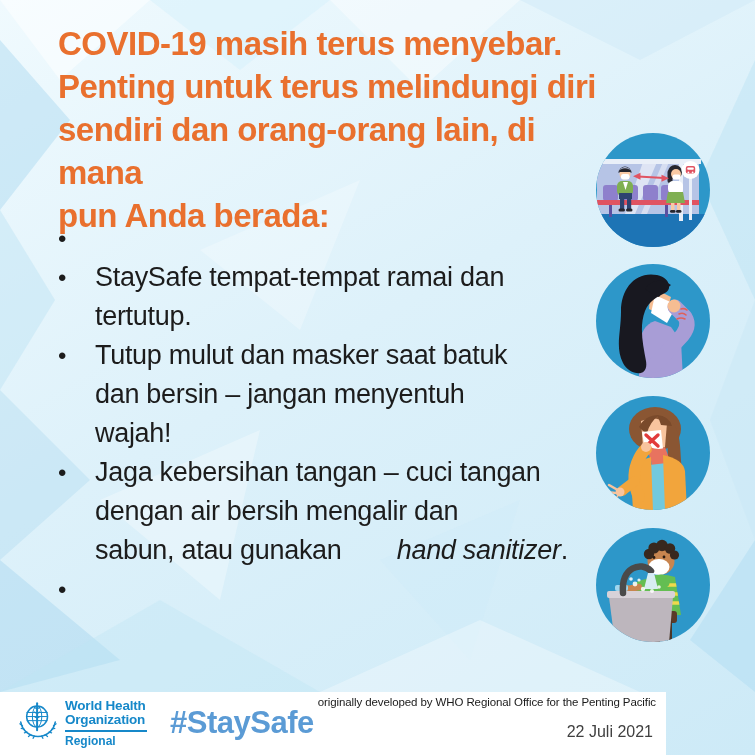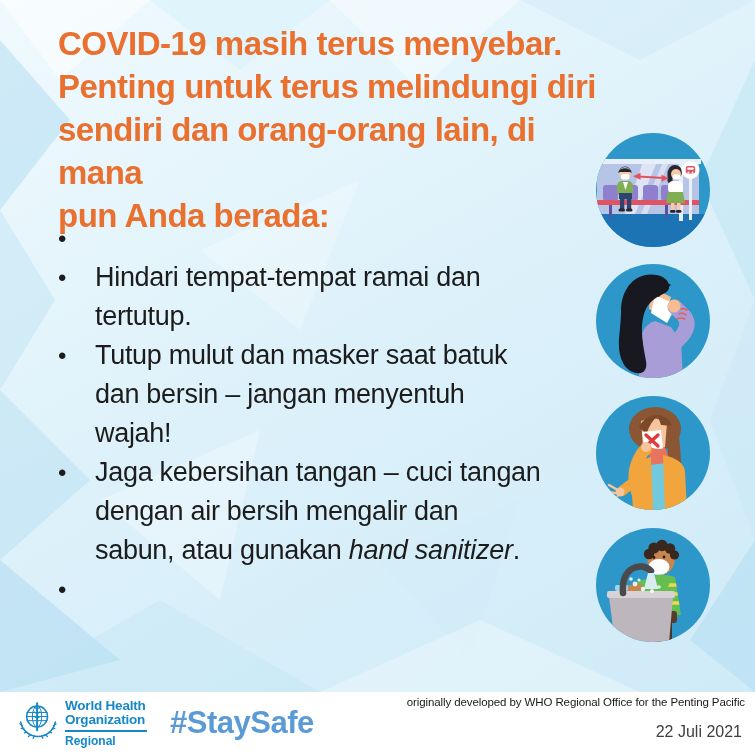--- a/index.html
+++ b/index.html
@@ -18,27 +18,27 @@
   }
 
   .advice-list{
     position:absolute;left:58px;top:219px;width:560px;
     font-size:27px;line-height:39px;letter-spacing:-0.3px;
     color:var(--body-text,#1c1c1c);
   }
   .bullet-row{display:flex;align-items:flex-start;}
   .bullet-marker{flex:0 0 37px;width:37px;font-size:24px;}
   .bullet-text{white-space:pre-line;}
-  .bullet-text em{font-style:italic;}
+  .bullet-text em{font-style:italic;margin-left:48px;}
 
   .circle-card{position:absolute;left:595px;width:116px;height:116px;}
   .circle-1{top:132px;} .circle-2{top:263px;} .circle-3{top:395px;} .circle-4{top:527px;}
 
   .footer{
-    position:absolute;left:0;bottom:0;width:755px;height:63px;
+    position:absolute;left:0;bottom:0;width:666px;height:63px;
     background:var(--footer-background,#ffffff);
   }
   .who-logo{position:absolute;left:18px;top:7px;display:flex;align-items:flex-start;}
   .who-emblem{width:40px;height:46px;}
   .who-line{stroke:var(--who-blue,#1688c9);fill:none;stroke-linecap:round;}
   .who-text{margin-left:7px;color:var(--who-blue,#1688c9);}
   .who-org{font-weight:700;font-size:13.5px;line-height:14px;letter-spacing:-0.2px;}
   .who-divider{border:0;border-top:2px solid var(--who-blue,#1688c9);margin:3px 0 2px;width:82px;}
   .who-country{font-weight:700;font-size:12px;}
 
@@ -76,21 +76,21 @@
 Penting untuk terus melindungi diri
 sendiri dan orang-orang lain, di mana
 pun Anda berada:</div>
 
 <div class="advice-list">
   <div class="bullet-row">
     <span class="bullet-marker">•</span>
   </div>
   <div class="bullet-row">
     <span class="bullet-marker">•</span>
-    <span class="bullet-text">Hindari tempat-tempat ramai dan
+    <span class="bullet-text">StaySafe tempat-tempat ramai dan
 tertutup.</span>
   </div>
   <div class="bullet-row">
     <span class="bullet-marker">•</span>
     <span class="bullet-text">Tutup mulut dan masker saat batuk
 dan bersin – jangan menyentuh
 wajah!</span>
   </div>
   <div class="bullet-row">
     <span class="bullet-marker">•</span>

